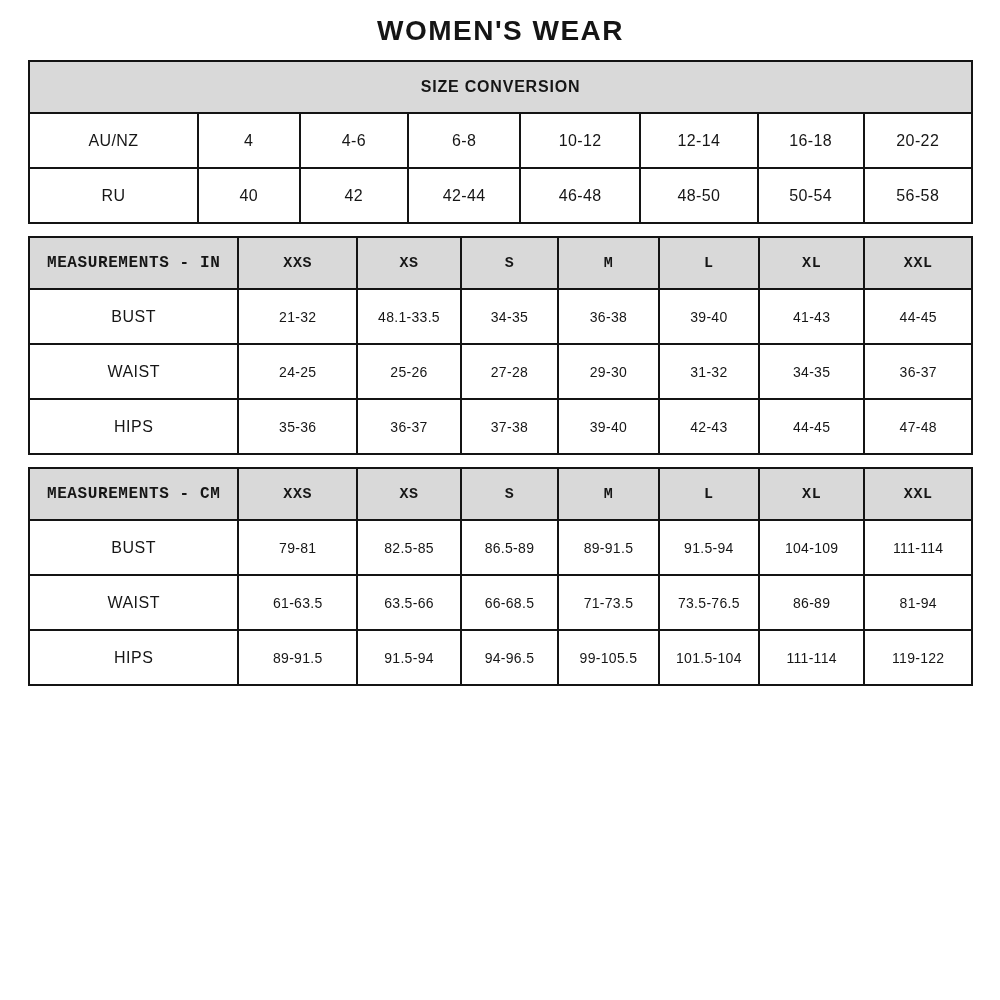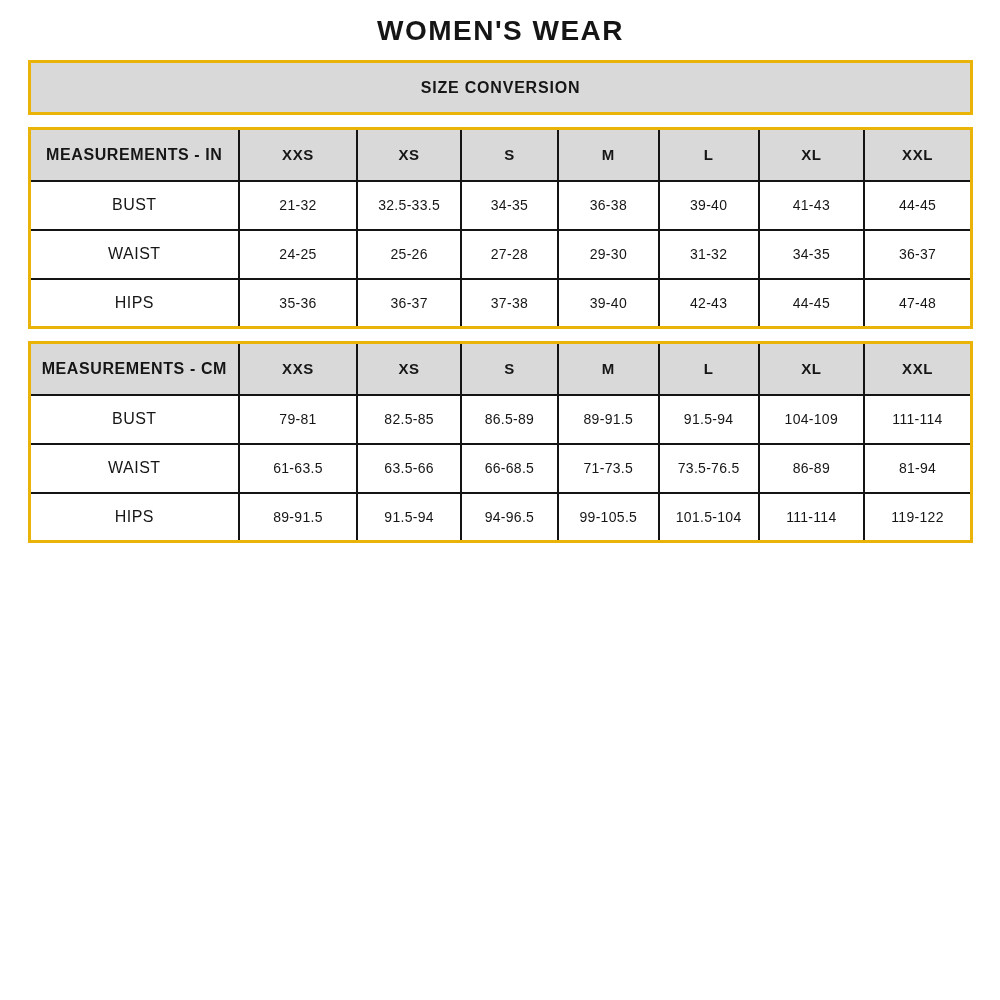--- a/index.html
+++ b/index.html
@@ -22,21 +22,21 @@
     font-weight: 700;
     letter-spacing: 1.5px;
     color: #151515;
   }
 
   table {
     width: 100%;
     border-collapse: collapse;
     table-layout: fixed;
     margin: 0 0 12px 0;
-    border: 3px solid #eab308;
+    border: 1px solid #eab308;
   }
   td, th {
     border: 2px solid #141414;
     text-align: center;
     vertical-align: middle;
     padding: 0 2px;
     overflow: hidden;
     white-space: nowrap;
   }
 
@@ -48,23 +48,23 @@
     letter-spacing: 0.6px;
     height: 52px;
   }
   .hdr th.span-header { font-size: 16px; letter-spacing: 0.8px; }
 
   
   .size-table td { height: 55px; font-size: 16px; letter-spacing: 0.4px; font-weight: 400; }
   .size-table .label-cell { font-size: 16px; }
 
   
-  .meas-table td { height: 49px; font-size: 14px; letter-spacing: 0.3px; font-weight: 400; margin-top: 20px; }
+  .meas-table td { height: 55px; font-size: 14px; letter-spacing: 0.3px; font-weight: 400; margin-top: 20px; }
   .meas-table td.label-cell { font-size: 16px; letter-spacing: 0.5px; }
-  .meas-table .hdr th { font-size: 15px; }
+  .meas-table .hdr th { font-size: 15px; font-family: Liberation Mono, monospace; }
   .meas-table .hdr th.meas-label { font-size: 16px; }
 </style>
 </head>
 <body>
 
 <div class="page">
 
   <h1 class="page-title">WOMEN'S WEAR</h1>
 
   <table class="size-table">
@@ -77,20 +77,40 @@
         <col style="width:12.5%">
         <col style="width:11.2%">
         <col style="width:11.5%">
     </colgroup>
     <thead>
       <tr class="hdr">
         <th colspan="8" class="span-header">SIZE CONVERSION</th>
       </tr>
     </thead>
     <tbody>
+      <tr>
+        <td class="label-cell">AU/NZ</td>
+        <td>4</td>
+        <td>4-6</td>
+        <td>6-8</td>
+        <td>10-12</td>
+        <td>12-14</td>
+        <td>16-18</td>
+        <td>20-22</td>
+      </tr>
+      <tr>
+        <td class="label-cell">RU</td>
+        <td>40</td>
+        <td>42</td>
+        <td>42-44</td>
+        <td>46-48</td>
+        <td>48-50</td>
+        <td>50-54</td>
+        <td>56-58</td>
+      </tr>
     </tbody>
   </table>
 
   <table class="meas-table">
     <colgroup>
       <col style="width:22.2%">
         <col style="width:12.6%">
         <col style="width:11.0%">
         <col style="width:10.3%">
       <col style="width:10.7%">
@@ -107,21 +127,21 @@
         <th>M</th>
         <th>L</th>
         <th>XL</th>
         <th>XXL</th>
       </tr>
     </thead>
     <tbody>
       <tr>
         <td class="label-cell">BUST</td>
         <td>21-32</td>
-        <td>32.5-33.5</td>
+        <td>48.1-33.5</td>
         <td>34-35</td>
         <td>36-38</td>
         <td>39-40</td>
         <td>41-43</td>
         <td>44-45</td>
       </tr>
       <tr>
         <td class="label-cell">WAIST</td>
         <td>24-25</td>
         <td>25-26</td>

